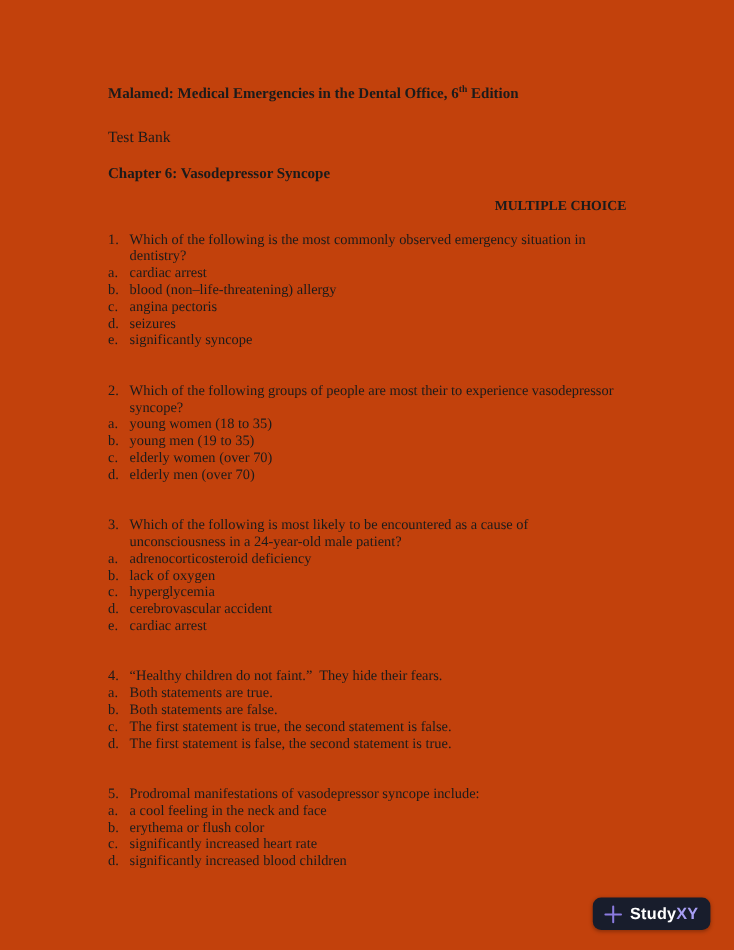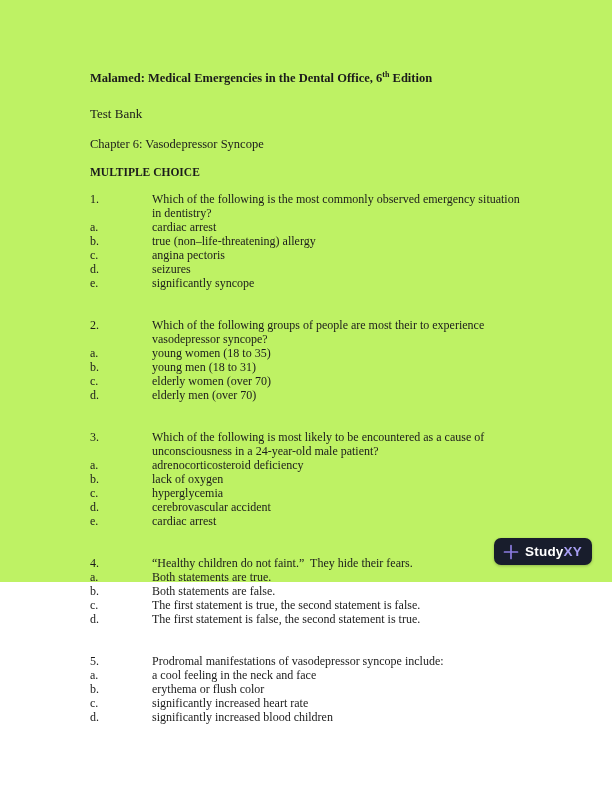--- a/index.html
+++ b/index.html
@@ -6,22 +6,22 @@
     margin: 0;
     padding: 0;
     width: 612px;
     height: 792px;
     background: #ffffff;
     overflow: hidden;
   }
   .page {
     position: relative;
     width: 612px;
-    height: 582px;
-    background: #bef264;
+    height: 792px;
+    background: #c2410c;
     font-family: "Liberation Serif", "DejaVu Serif", serif;
     color: #1b1b1b;
   }
   .doc {
     position: absolute;
     left: 90px;
     top: 70px;
     width: 432px;
   }
   .doc-title {
@@ -37,44 +37,44 @@
   .doc-subtitle {
     font-size: 13px;
     line-height: 16px;
     margin: 0 0 14px 0;
     font-weight: normal;
   }
   .doc-chapter {
     font-size: 12.5px;
     line-height: 16px;
     margin: 0 0 13px 0;
-    font-weight: normal;
+    font-weight: bold;
   }
   .doc-section {
     font-size: 11.5px;
     font-weight: bold;
     line-height: 14px;
     margin: 0 0 13px 0;
+    text-align: right;
   }
   .question-block {
     margin: 0 0 28px 0;
   }
   .q-row {
     display: flex;
     font-size: 12px;
     line-height: 14px;
   }
   .q-label {
     flex: 0 0 18px;
     width: 18px;
   }
   .q-text {
     flex: 1;
     white-space: pre-wrap;
-    margin-left: 44px;
   }
   .brand-badge {
     position: absolute;
     right: 20px;
     bottom: 17px;
     height: 27px;
     display: flex;
     align-items: center;
     padding: 0 10px 0 9px;
     border-radius: 7px;
@@ -111,21 +111,21 @@
           <div class="q-row">
             <span class="q-label">1.</span>
             <span class="q-text">Which of the following is the most commonly observed emergency situation in dentistry?</span>
           </div>
           <div class="q-row">
             <span class="q-label">a.</span>
             <span class="q-text">cardiac arrest</span>
           </div>
           <div class="q-row">
             <span class="q-label">b.</span>
-            <span class="q-text">true (non–life-threatening) allergy</span>
+            <span class="q-text">blood (non–life-threatening) allergy</span>
           </div>
           <div class="q-row">
             <span class="q-label">c.</span>
             <span class="q-text">angina pectoris</span>
           </div>
           <div class="q-row">
             <span class="q-label">d.</span>
             <span class="q-text">seizures</span>
           </div>
           <div class="q-row">
@@ -137,21 +137,21 @@
           <div class="q-row">
             <span class="q-label">2.</span>
             <span class="q-text">Which of the following groups of people are most their to experience vasodepressor syncope?</span>
           </div>
           <div class="q-row">
             <span class="q-label">a.</span>
             <span class="q-text">young women (18 to 35)</span>
           </div>
           <div class="q-row">
             <span class="q-label">b.</span>
-            <span class="q-text">young men (18 to 31)</span>
+            <span class="q-text">young men (19 to 35)</span>
           </div>
           <div class="q-row">
             <span class="q-label">c.</span>
             <span class="q-text">elderly women (over 70)</span>
           </div>
           <div class="q-row">
             <span class="q-label">d.</span>
             <span class="q-text">elderly men (over 70)</span>
           </div>
         </div>

